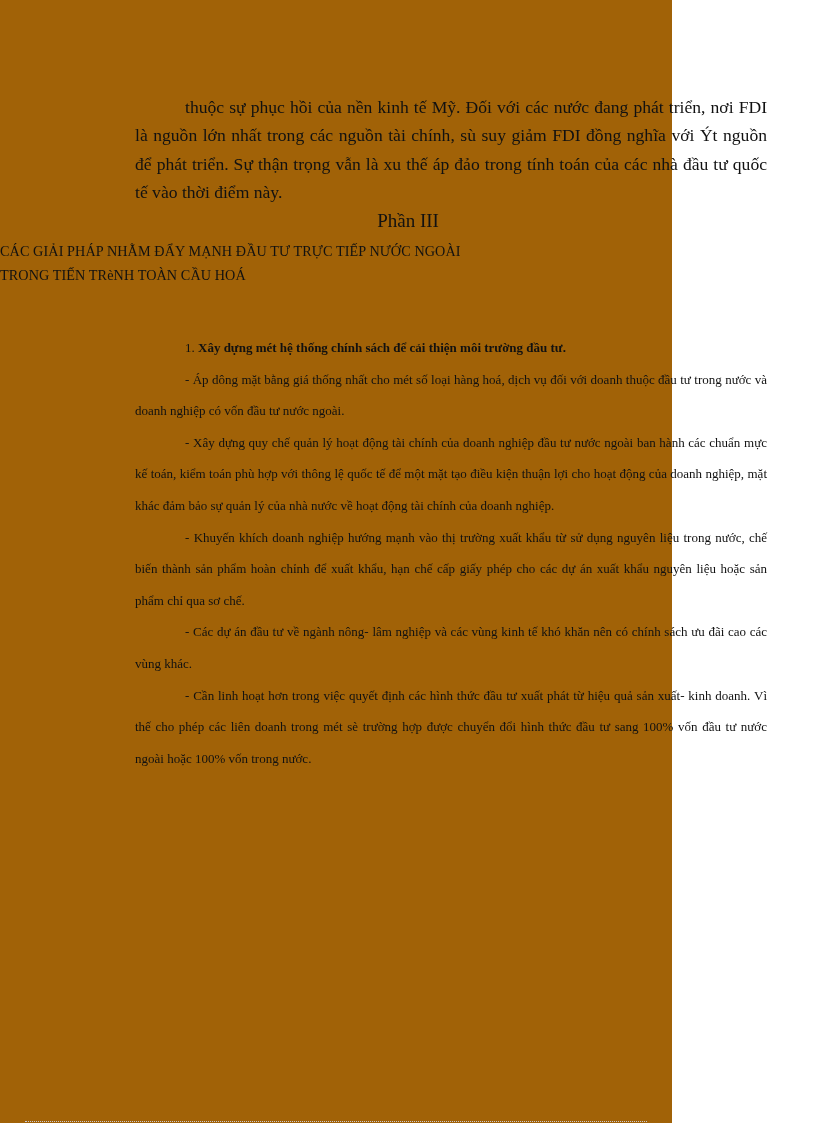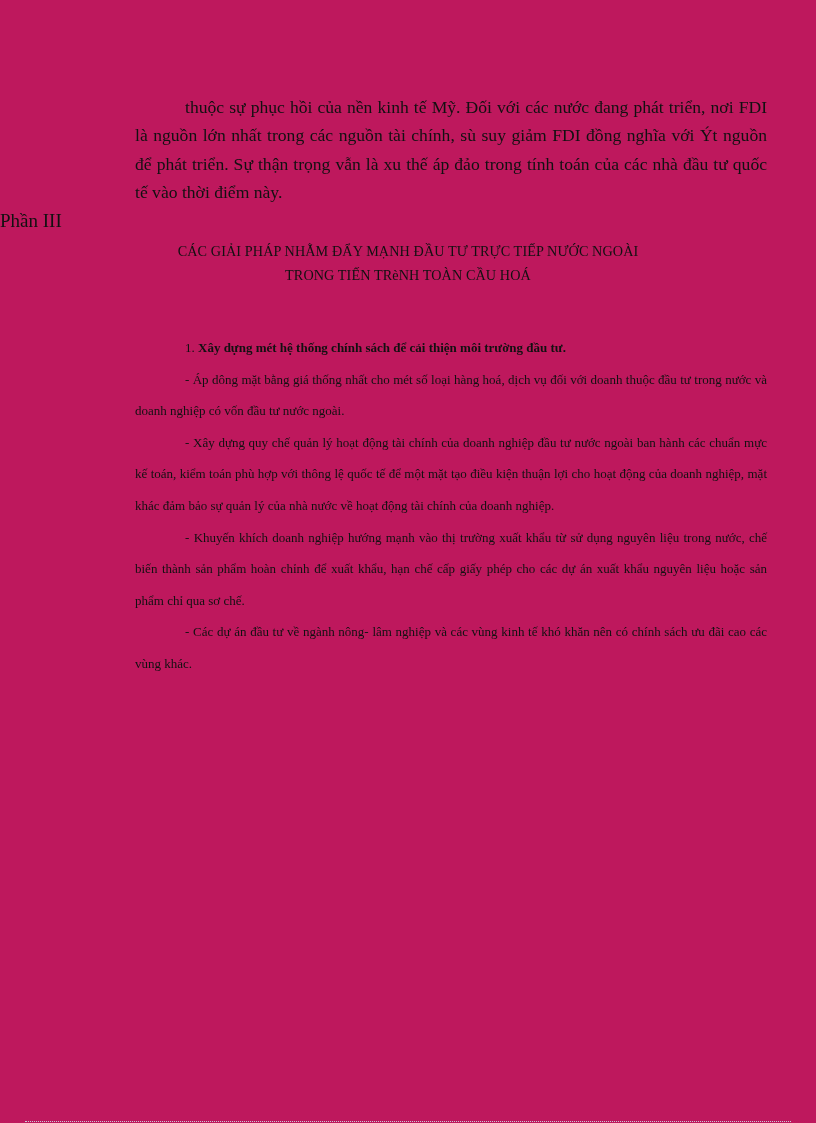--- a/index.html
+++ b/index.html
@@ -1,27 +1,27 @@
 <!DOCTYPE html>
 <html><head>
   <meta charset="utf-8">
   <style>
     html, body { margin: 0; padding: 0; background: #ffffff; }
     body { width: 816px; height: 1123px; position: relative; overflow: hidden; }
     .page {
-      position: absolute; left: 0; top: 0; width: 816px; height: 1123px; background: #be185d;
+      position: absolute; left: 0; top: 0; width: 672px; height: 1123px; background: #a16207;
       font-family: "Liberation Serif", "DejaVu Serif", serif; color: #111;
     }
     .col { position: absolute; left: 135px; width: 632px; }
     p { margin: 0; text-align: justify; }
     .intro { top: 93px; font-size: 17.6px; line-height: 28.4px; }
     .indent { text-indent: 50px; }
-    .part-title { position: absolute; left: 0; width: 816px; top: 207px; font-size: 19px; line-height: 28px; }
+    .part-title { position: absolute; left: 0; width: 816px; top: 207px; text-align: center; font-size: 19px; line-height: 28px; }
     .caps { position: absolute; left: 0; width: 816px; top: 240px; text-align: center; font-size: 14.2px; line-height: 23.6px; letter-spacing: 0.1px; }
-    .caps div { text-align: center; }
+    .caps div { text-align: left; }
     .body2 { top: 332px; font-size: 13px; line-height: 31.6px; }
     .body2 .heading { font-weight: bold; }
     .bottom-rule {
       position: absolute; left: 25px; right: 25px; top: 1121px; height: 0;
       border-top: 1px dotted #c9c9d6;
     }
   </style>
 </head>
 <body>
 
@@ -37,16 +37,17 @@
     <div>CÁC GIẢI PHÁP NHẰM ĐẨY MẠNH ĐẦU TƯ TRỰC TIẾP NƯỚC NGOÀI</div>
     <div>TRONG TIẾN TRèNH TOÀN CẦU HOÁ</div>
   </div>
 
   <div class="col body2">
     <p class="indent"><span>1. </span><span class="heading">Xây dựng mét hệ thống chính sách để cải thiện môi trường đầu tư.</span></p>
     <p class="indent">- Áp dông mặt bằng giá thống nhất cho mét số loại hàng hoá, dịch vụ đối với doanh thuộc đầu tư trong nước và doanh nghiệp có vốn đầu tư nước ngoài.</p>
     <p class="indent">- Xây dựng quy chế quản lý hoạt động tài chính của doanh nghiệp đầu tư nước ngoài ban hành các chuẩn mực kế toán, kiểm toán phù hợp với thông lệ quốc tế để một mặt tạo điều kiện thuận lợi cho hoạt động của doanh nghiệp, mặt khác đảm bảo sự quản lý của nhà nước về hoạt động tài chính của doanh nghiệp.</p>
     <p class="indent">- Khuyến khích doanh nghiệp hướng mạnh vào thị trường xuất khẩu từ sử dụng nguyên liệu trong nước, chế biến thành sản phẩm hoàn chỉnh để xuất khẩu, hạn chế cấp giấy phép cho các dự án xuất khẩu nguyên liệu hoặc sản phẩm chỉ qua sơ chế.</p>
     <p class="indent">- Các dự án đầu tư về ngành nông- lâm nghiệp và các vùng kinh tế khó khăn nên có chính sách ưu đãi cao các vùng khác.</p>
+    <p class="indent">- Cần linh hoạt hơn trong việc quyết định các hình thức đầu tư xuất phát từ hiệu quả sản xuất- kinh doanh. Vì thế cho phép các liên doanh trong mét sè trường hợp được chuyển đổi hình thức đầu tư sang 100% vốn đầu tư nước ngoài hoặc 100% vốn trong nước.</p>
   </div>
 
   <div class="bottom-rule"></div>
 </div>
 
 </body></html>

